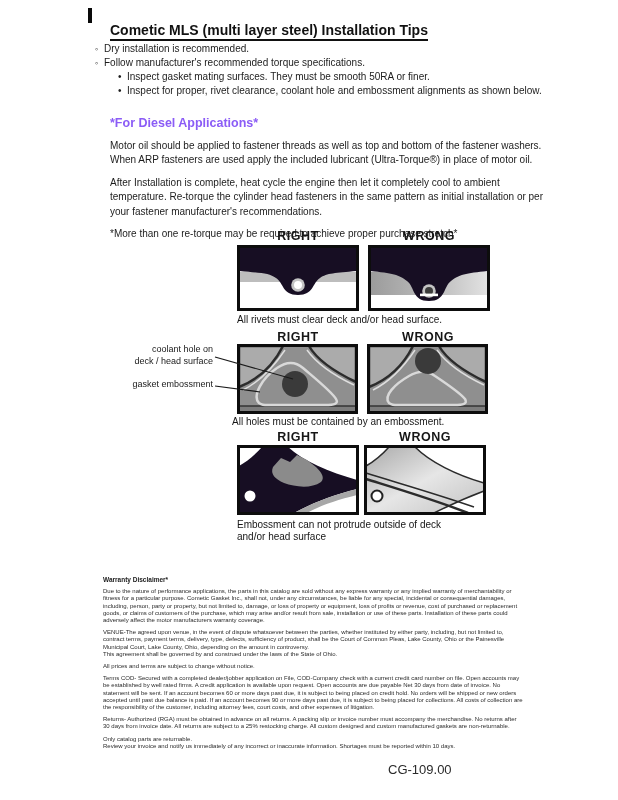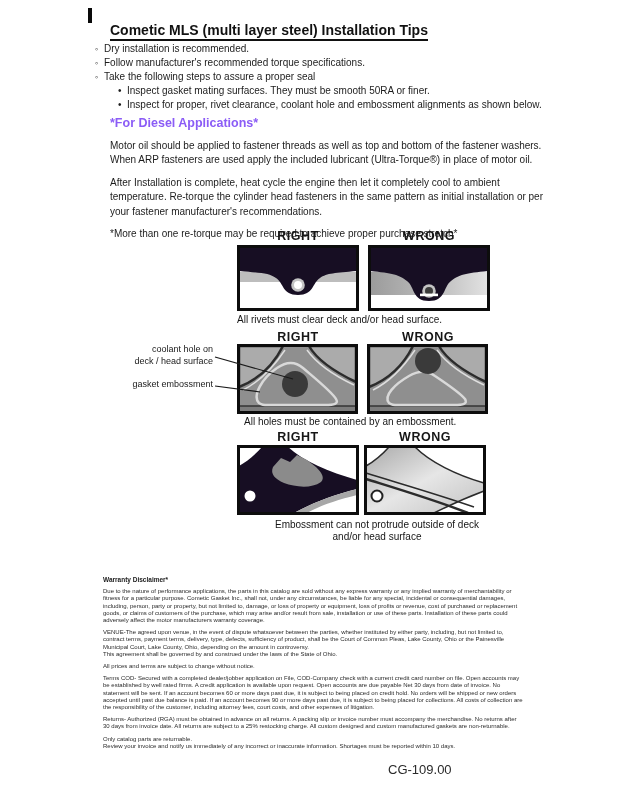--- a/index.html
+++ b/index.html
@@ -38,21 +38,20 @@
 
   <div class="edge-mark"></div>
 
   <div class="title">
     <span>Cometic MLS (multi layer steel) Installation Tips</span>
   </div>
 
   <div class="tips">
     <div class="b">Dry installation is recommended.</div>
     <div class="b">Follow manufacturer's recommended torque specifications.</div>
-    <div class="b">Take the following steps to assure a proper seal</div>
     <div class="sb">Inspect gasket mating surfaces.  They must be smooth 50RA or finer.</div>
     <div class="sb">Inspect for proper, rivet clearance, coolant hole and embossment alignments as shown below.</div>
   </div>
 
   <div class="diesel">
     <h2>*For Diesel Applications*</h2>
     <p>Motor oil should be applied to fastener threads as well as top and bottom of the fastener washers. When ARP fasteners are used apply the included lubricant (Ultra-Torque®) in place of motor oil.</p>
     <p>After Installation is complete, heat cycle the engine then let it completely cool to ambient temperature. Re-torque the cylinder head fasteners in the same pattern as initial installation or per your fastener manufacturer's recommendations.</p>
     <p>*More than one re-torque may be required to achieve proper purchase stretch*</p>
   </div>
@@ -124,21 +123,21 @@
       <path d="M72,2 H119 V38 C98,28 80,16 72,2 Z" fill="#ababab" stroke="#2c2c2c" stroke-width="2.5"></path>
       <path d="M6,46 C22,38 36,24 48,6" stroke="#dedede" stroke-width="1.5" fill="none"></path>
       <path d="M70,6 C80,20 98,32 117,41" stroke="#dedede" stroke-width="1.5" fill="none"></path>
       <rect x="2" y="62" width="117" height="6" fill="#7c7c7c"></rect>
       <line x1="2" y1="62" x2="119" y2="62" stroke="#333333" stroke-width="1.5"></line>
       <path d="M22,59 C16,52 28,40 42,32 C52,26 60,26 68,32 C80,40 94,50 98,55 C101,60 96,61 87,61 L32,61 C26,61 25,61 22,59 Z" fill="none" stroke="#d9d9d9" stroke-width="2.5"></path>
       <circle cx="61" cy="17" r="13" fill="#3a3a3a"></circle>
       <rect x="1.5" y="1.5" width="118" height="67" fill="none" stroke="#0d0d0d" stroke-width="3"></rect>
     </svg>
   </div>
-  <div class="caption" style="left:244px;top:416px;">All holes must be contained by an embossment.</div>
+  <div class="caption" style="left:232px;top:416px;">All holes must be contained by an embossment.</div>
 
   <div class="dg-label" style="left:237px;top:430px;">RIGHT</div>
   <div class="dg-label" style="left:364px;top:430px;">WRONG</div>
 
   <div class="dg-box3" style="left:237px;top:445px;">
     <svg viewBox="0 0 122 70">
       <rect x="0" y="0" width="122" height="70" fill="#ffffff"></rect>
       <path d="M25,2 C17,11 9,17 2,21 L2,68 H57 C77,57 97,50 120,44 L120,35 C92,27 66,16 51,2 Z" fill="#170e23"></path>
       <path d="M57,68 C77,57 97,50 120,44 L120,50 C100,55 82,61 70,68 Z" fill="#a7a7a7"></path>
       <path d="M36,22 L44,13 L53,17 L60,10 L70,15 L79,22 C85,28 88,33 84,37 C74,44 58,42 47,38 C38,34 33,29 36,22 Z" fill="#8b8b8b"></path>
@@ -156,21 +155,21 @@
         </linearGradient>
       </defs>
       <rect x="0" y="0" width="122" height="70" fill="#ffffff"></rect>
       <path d="M25,2 C17,11 9,17 2,21 L2,68 H70 C90,58 104,52 120,46 L120,38 C92,30 66,17 51,2 Z" fill="url(#g3)" stroke="#2b2b2b" stroke-width="1.5"></path>
       <path d="M2,34 C34,44 74,56 104,68" stroke="#2b2b2b" stroke-width="2.5" fill="none"></path>
       <path d="M2,28 C34,38 76,50 110,62" stroke="#2b2b2b" stroke-width="1.5" fill="none"></path>
       <circle cx="13" cy="51" r="5.5" fill="#ffffff" stroke="#222222" stroke-width="2"></circle>
       <rect x="1.5" y="1.5" width="119" height="67" fill="none" stroke="#0d0d0d" stroke-width="3"></rect>
     </svg>
   </div>
-  <div class="caption" style="left:237px;top:519px;width:280px;text-align:center;">Embossment can not protrude outside of deck
+  <div class="caption" style="left:237px;top:519px;width:280px;">Embossment can not protrude outside of deck
 and/or head surface</div>
 
   <div class="disclaimer">
     <h3>Warranty Disclaimer*</h3>
     <p>Due to the nature of performance applications, the parts in this catalog are sold without any express warranty or any implied warranty of merchantability or fitness for a particular purpose. Cometic Gasket Inc., shall not, under any circumstances, be liable for any special, incidental or consequential damages, including, person, party or property, but not limited to, damage, or loss of property or equipment, loss of profits or revenue, cost of purchased or replacement goods, or claims of customers of the purchase, which may arise and/or result from sale, installation or use of these parts. Installation of these parts could adversely affect the motor manufacturers warranty coverage.</p>
     <p>VENUE-The agreed upon venue, in the event of dispute whatsoever between the parties, whether instituted by either party, including, but not limited to, contract terms, payment terms, delivery, type, defects, sufficiency of product, shall be the Court of Common Pleas, Lake County, Ohio or the Painesville Municipal Court, Lake County, Ohio, depending on the amount in controversy.
 This agreement shall be governed by and construed under the laws of the State of Ohio.</p>
     <p>All prices and terms are subject to change without notice.</p>
     <p>Terms COD- Secured with a completed dealer/jobber application on File, COD-Company check with a current credit card number on file. Open accounts may be established by well rated firms. A credit application is available upon request. Open accounts are due payable Net 30 days from date of invoice. No statement will be sent. If an account becomes 60 or more days past due, it is subject to being placed on credit hold. No orders will be shipped or new orders accepted until past due balance is paid. If an account becomes 90 or more days past due, it is subject to being placed for collections. All costs of collection are the responsibility of the customer, including attorney fees, court costs, and other expenses of litigation.</p>
     <p>Returns- Authorized (RGA) must be obtained in advance on all returns. A packing slip or invoice number must accompany the merchandise. No returns after 30 days from invoice date. All returns are subject to a 25% restocking charge. All custom designed and custom manufactured gaskets are non-returnable.</p>

